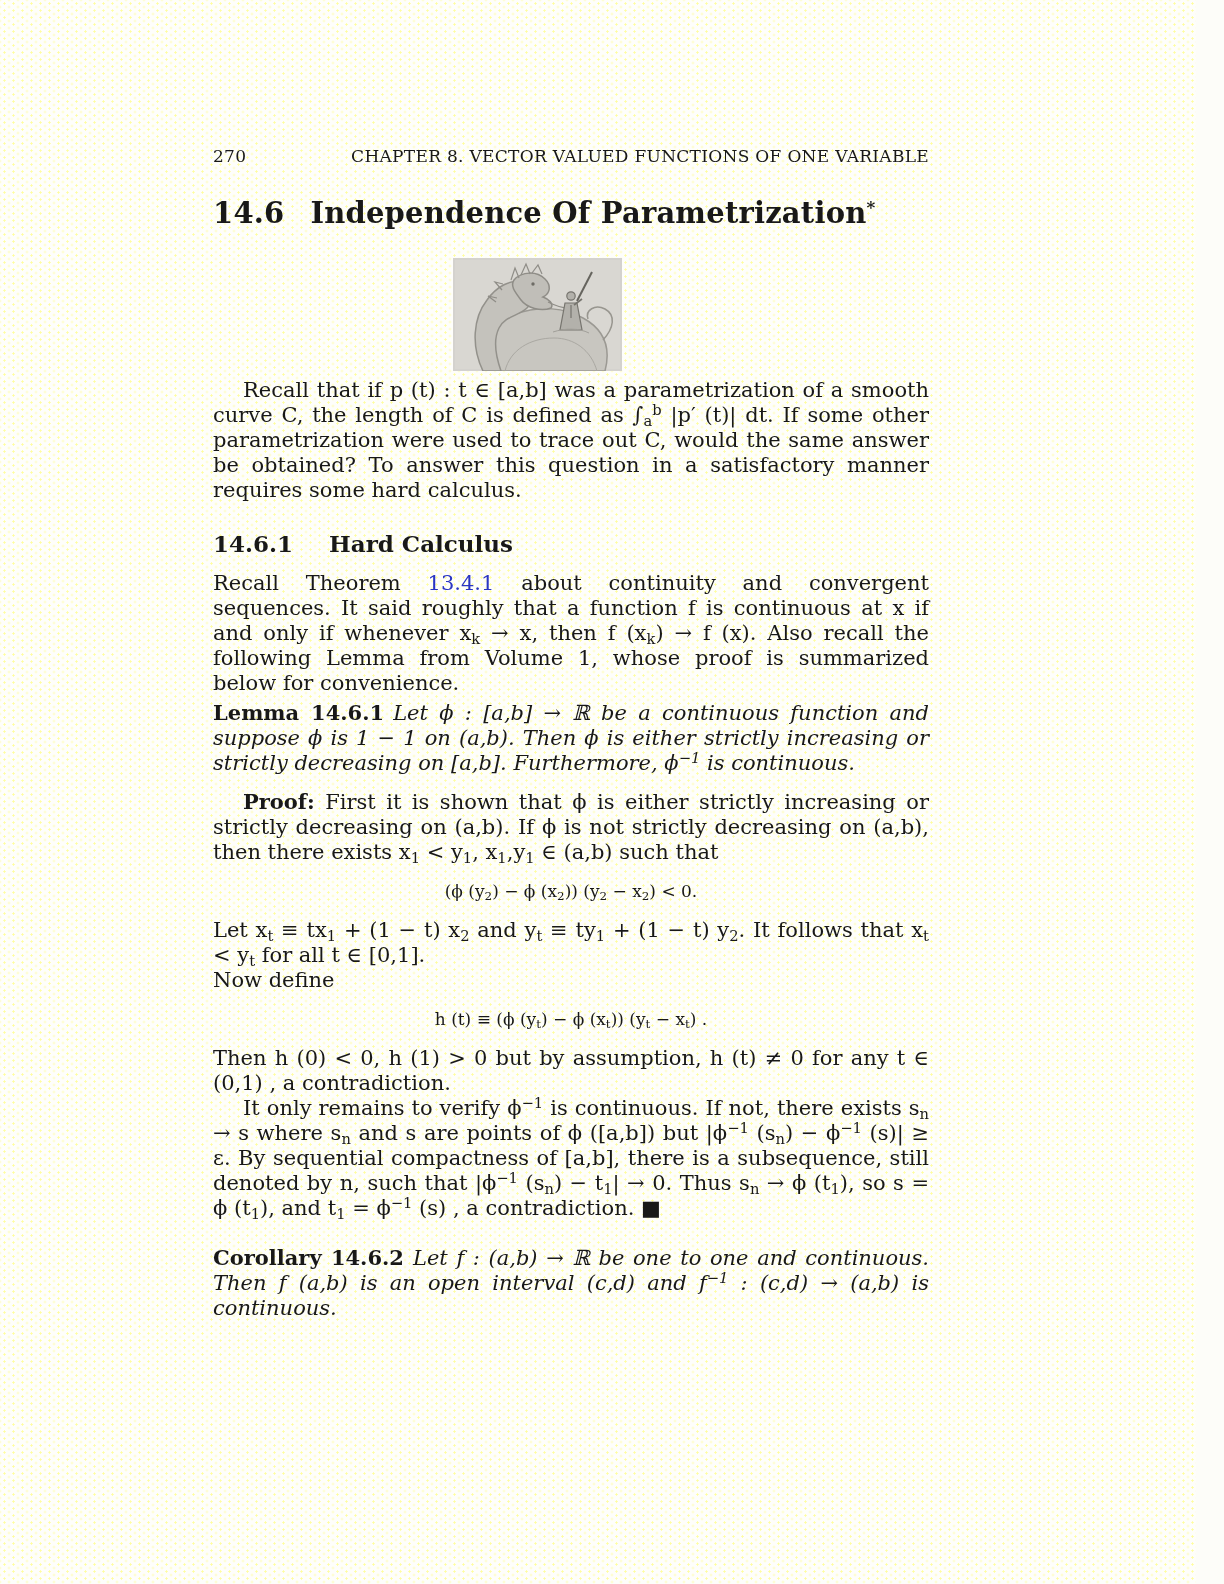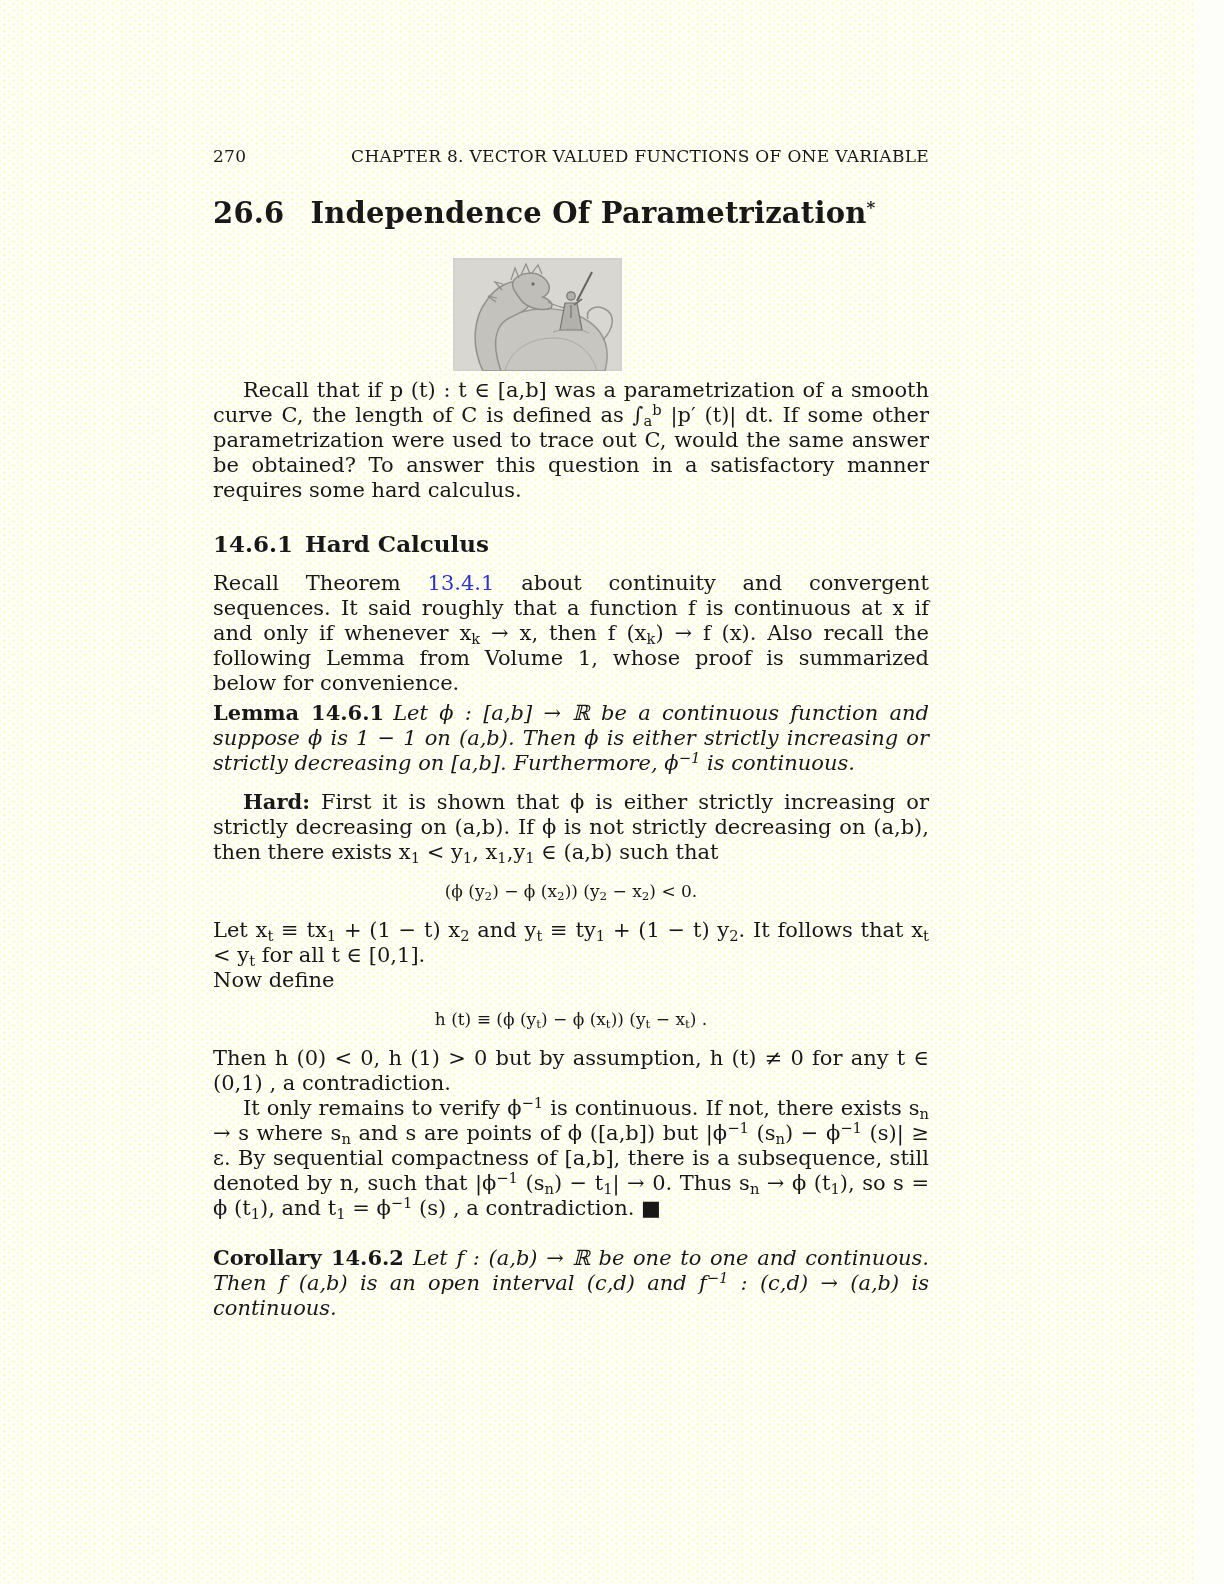--- a/index.html
+++ b/index.html
@@ -32,21 +32,21 @@
 
   p { font-size:21px; line-height:25px; text-align:justify; margin:0; }
   p.indent { text-indent:30px; }
   .m-top7  { margin-top:7px; }
   .m-top13 { margin-top:13px; }
   .m-top14 { margin-top:14px; }
   .m-top20 { margin-top:4px; }
   .m-top24 { margin-top:24px; }
 
   h2.subsection-title { font-size:23px; font-weight:bold; margin:27px 0 0 0; }
-  h2 .subnum { margin-right:12px; }
+  h2 .subnum { margin-right:36px; }
 
   .ref-link { text-decoration:none; cursor:pointer; }
 
   .thmlabel { font-style:normal; font-weight:bold; margin-right:9px; }
   .thmbody  { font-style:italic; }
 
   .equation { font-size:17px; line-height:25px; text-align:center; margin:14px 0; }
 
   sub { font-size:70%; line-height:0; vertical-align:-0.25em; }
   sup { font-size:70%; line-height:0; vertical-align:0.45em; }
@@ -56,21 +56,21 @@
 
 <div class="page">
   <div class="content">
 
     <div class="runhead">
       <span>270</span>
       <span>CHAPTER 8. VECTOR VALUED FUNCTIONS OF ONE VARIABLE</span>
     </div>
 
     <h1 class="section-title">
-      <span class="secnum">26.6</span><span>Independence Of Parametrization</span><sup>*</sup>
+      <span class="secnum">14.6</span><span>Independence Of Parametrization</span><sup>*</sup>
     </h1>
 
     <figure aria-label="grayscale pencil sketch of a knight with a raised sword standing on the back of a large dragon">
       <svg width="169" height="113" viewBox="0 0 169 113" xmlns="http://www.w3.org/2000/svg">
         <rect width="169" height="113" fill="#d4d2ce"></rect>
         <rect x="2" y="2" width="165" height="109" fill="#d9d7d2"></rect>
 
         <path d="M38 113 C30 85 38 64 62 56 C88 47 112 50 130 60 C152 72 158 90 152 113 Z" fill="#c8c6c0" stroke="#9b9993" stroke-width="1.5"></path>
         <path d="M52 113 C57 92 77 80 101 80 C121 80 138 92 144 113" fill="none" stroke="#aaa8a2" stroke-width="1"></path>
 
@@ -100,21 +100,21 @@
     <p class="indent m-top7">Recall that if p (t) : t ∈ [a,b] was a parametrization of a smooth curve C, the length of C is defined as ∫<sub>a</sub><sup>b</sup> |p′ (t)| dt. If some other parametrization were used to trace out C, would the same answer be obtained? To answer this question in a satisfactory manner requires some hard calculus.</p>
 
     <h2 class="subsection-title">
       <span class="subnum">14.6.1</span><span>Hard Calculus</span>
     </h2>
 
     <p class="m-top14"><span>Recall Theorem </span><a class="ref-link" style="color:#2a35c3">13.4.1</a><span> about continuity and convergent sequences. It said roughly that a function f is continuous at x if and only if whenever x<sub>k</sub> → x, then f (x<sub>k</sub>) → f (x). Also recall the following Lemma from Volume 1, whose proof is summarized below for convenience.</span></p>
 
     <p class="m-top20"><b class="thmlabel">Lemma 14.6.1</b><span class="thmbody">Let ϕ : [a,b] → ℝ be a continuous function and suppose ϕ is 1 − 1 on (a,b). Then ϕ is either strictly increasing or strictly decreasing on [a,b]. Furthermore, ϕ<sup>−1</sup> is continuous.</span></p>
 
-    <p class="indent m-top13"><b>Hard:</b> <span>First it is shown that ϕ is either strictly increasing or strictly decreasing on (a,b). If ϕ is not strictly decreasing on (a,b), then there exists x<sub>1</sub> &lt; y<sub>1</sub>, x<sub>1</sub>,y<sub>1</sub> ∈ (a,b) such that</span></p>
+    <p class="indent m-top13"><b>Proof:</b> <span>First it is shown that ϕ is either strictly increasing or strictly decreasing on (a,b). If ϕ is not strictly decreasing on (a,b), then there exists x<sub>1</sub> &lt; y<sub>1</sub>, x<sub>1</sub>,y<sub>1</sub> ∈ (a,b) such that</span></p>
 
 
 
     <div class="equation">(ϕ (y<sub>2</sub>) − ϕ (x<sub>2</sub>)) (y<sub>2</sub> − x<sub>2</sub>) &lt; 0.</div>
 
     <p>Let x<sub>t</sub> ≡ tx<sub>1</sub> + (1 − t) x<sub>2</sub> and y<sub>t</sub> ≡ ty<sub>1</sub> + (1 − t) y<sub>2</sub>.  It follows that x<sub>t</sub> &lt; y<sub>t</sub> for all t ∈ [0,1].</p>
     <p>Now define</p>
 
     <div class="equation">h (t) ≡ (ϕ (y<sub>t</sub>) − ϕ (x<sub>t</sub>)) (y<sub>t</sub> − x<sub>t</sub>) .</div>
 

